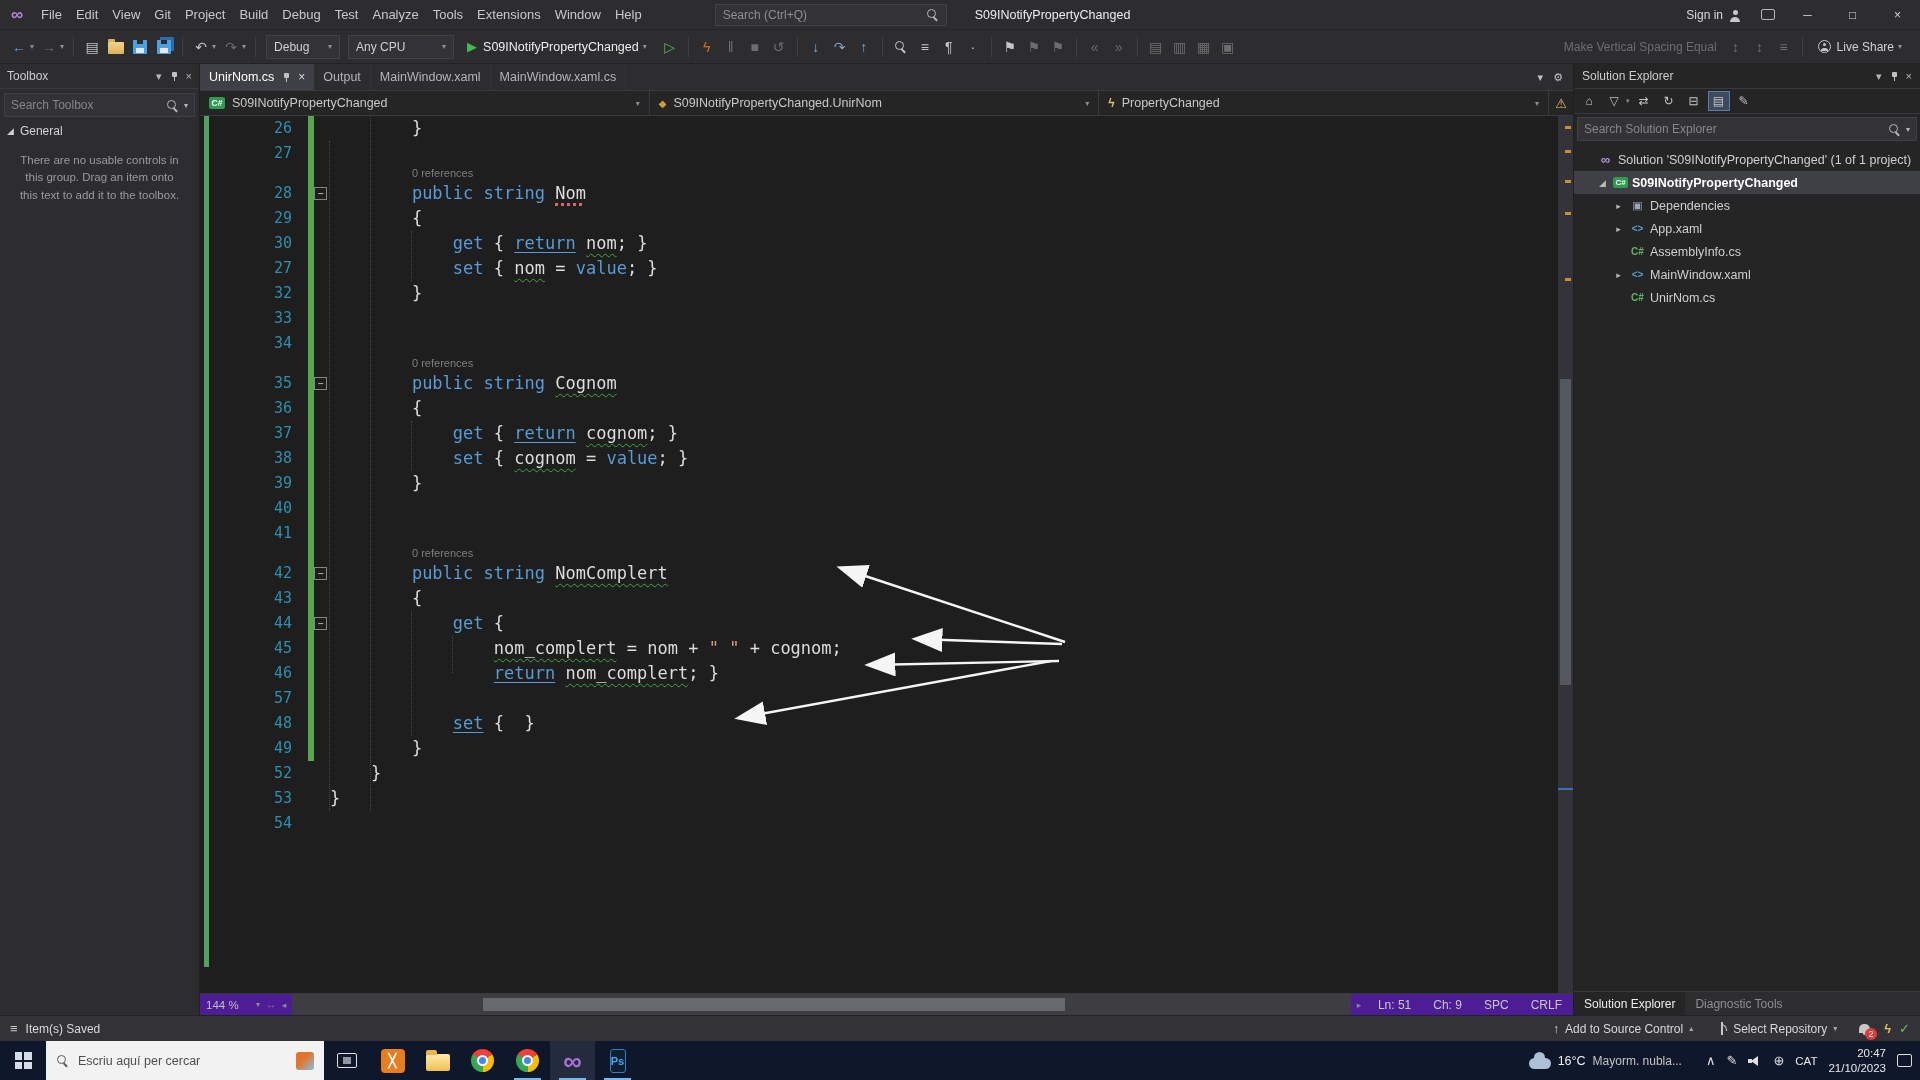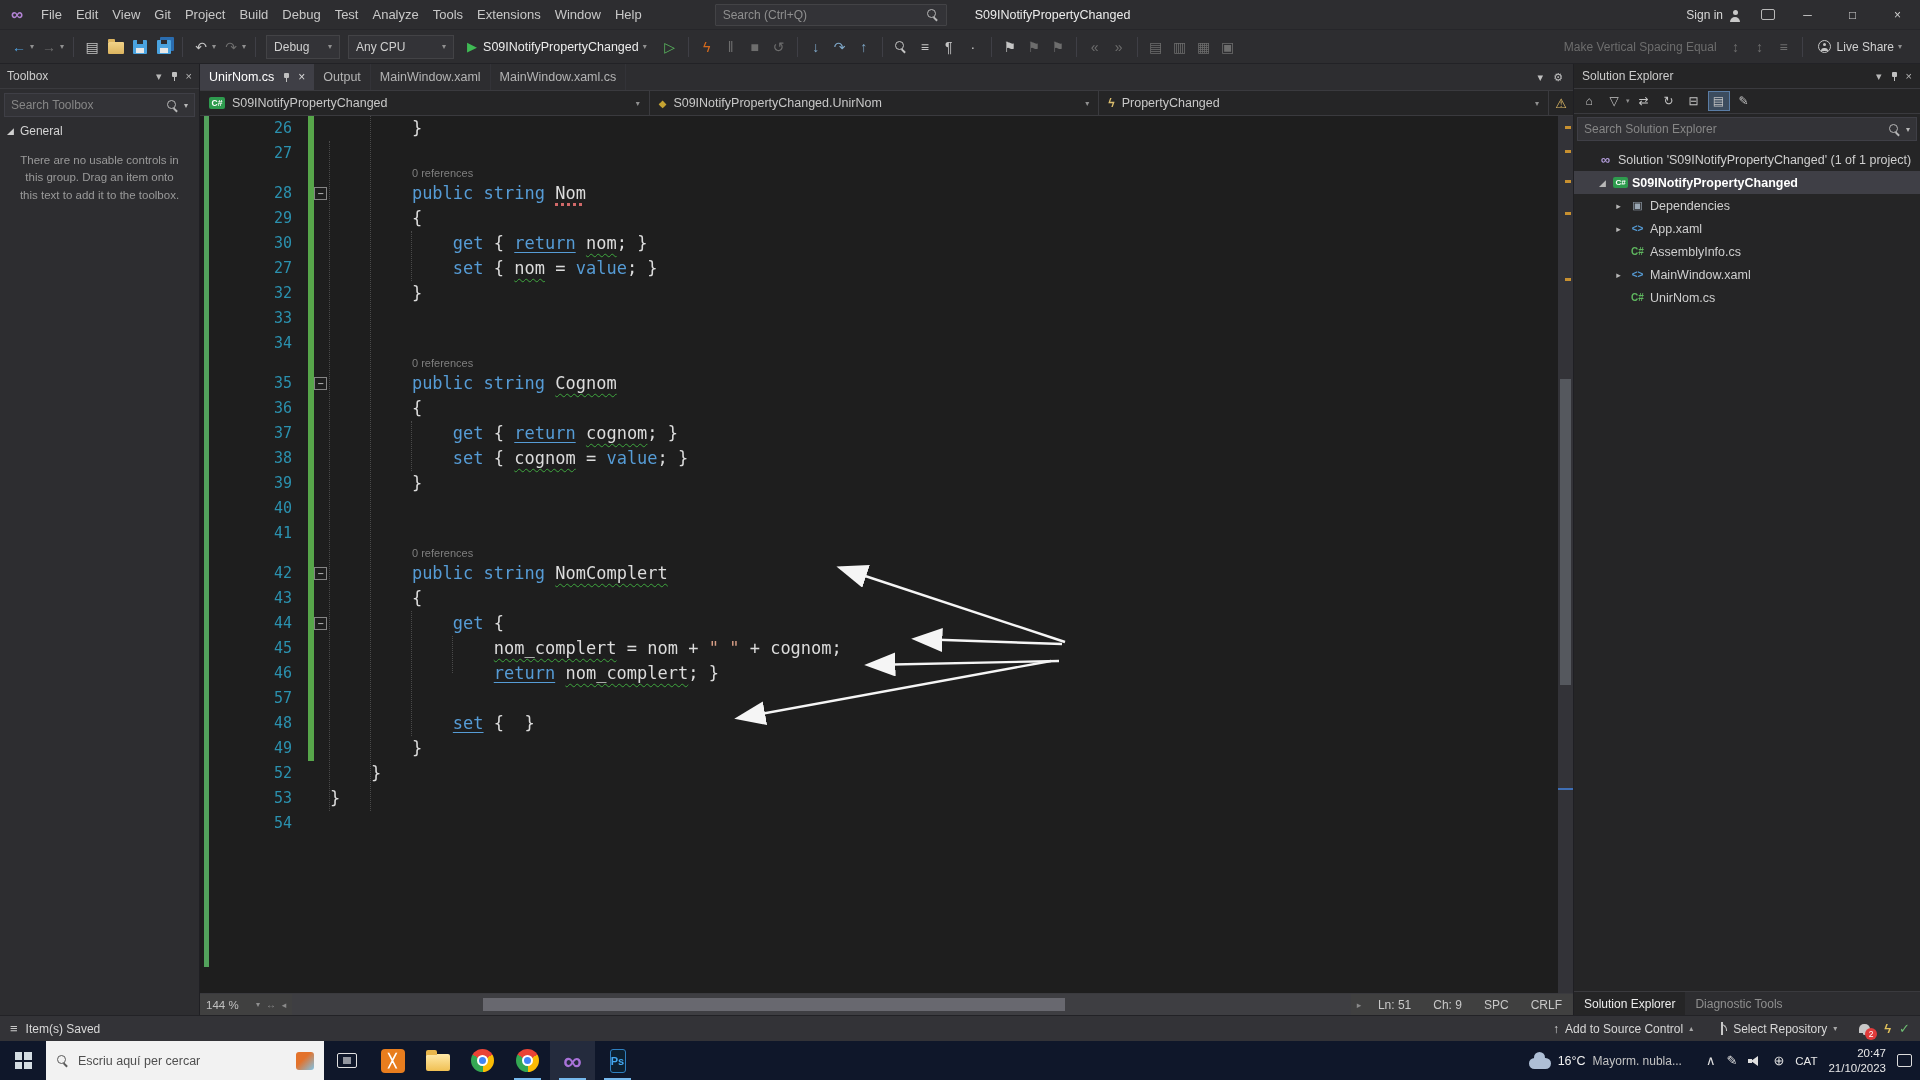--- a/index.html
+++ b/index.html
@@ -107,21 +107,21 @@
   .tk-s{color:#d69d85}
   .tk-ul{text-decoration:underline;text-underline-offset:3px}
   .tk-wv{text-decoration:underline wavy #3fa73f;text-decoration-thickness:1px;text-underline-offset:4px}
   .tk-dt{text-decoration:underline dotted #d16969;text-decoration-thickness:2.5px;text-underline-offset:4px}
   .arrows{position:absolute;left:0;top:0;width:100%;height:100%;z-index:6;pointer-events:none}
   .vscroll{position:absolute;right:0;top:0;bottom:0;width:15px;background:#333338;z-index:7}
   .vthumb{position:absolute;left:2px;right:2px;top:263px;height:306px;background:#55585e}
   .smark{position:absolute;right:2px;width:6px;height:3px;background:#c79030}
   .scaret{position:absolute;left:0;right:0;top:672px;height:2px;background:#3f6fb5}
 
-  .edbottom{height:22px;background:#404040;border-top:1px solid #3a3a3e;display:flex;align-items:center}
+  .edbottom{height:22px;background:#4c1d95;border-top:1px solid #3a3a3e;display:flex;align-items:center}
   .zoom{width:66px;display:flex;align-items:center;padding:0 6px;font-size:11.5px;color:#c0c0c0}
   .sb-arr{width:16px;text-align:center;color:#8a8a8a;font-size:9px}
   .hsb{flex:1;height:100%;background:#3e3e42;position:relative}
   .hthumb{position:absolute;top:4px;bottom:4px;left:18%;width:55%;background:#68686f}
   .edstatus{display:flex;align-items:center;font-size:12px;color:#c8c8c8}
   .edstatus span{padding:0 11px;text-align:center}
 
   
   .solution{position:absolute;right:0;top:64px;width:347px;bottom:65px;background:#252526;border-left:1px solid #1f1f23;display:flex;flex-direction:column;font-size:12.5px;z-index:5}
   .sx-header{height:25px;display:flex;align-items:center;gap:7px;padding:0 8px;color:#cccccc;font-size:12px;border-bottom:1px solid #3a3a3e}

